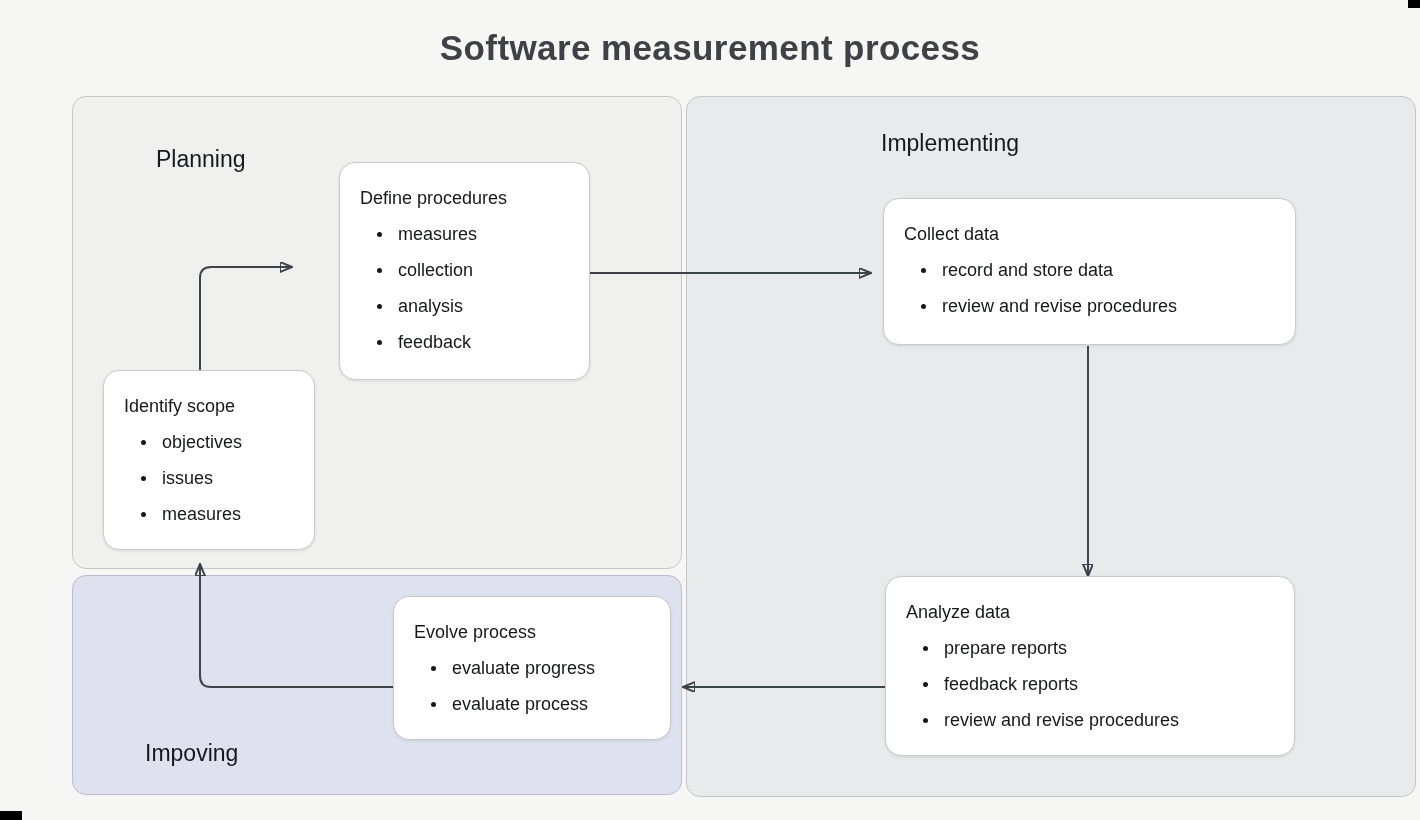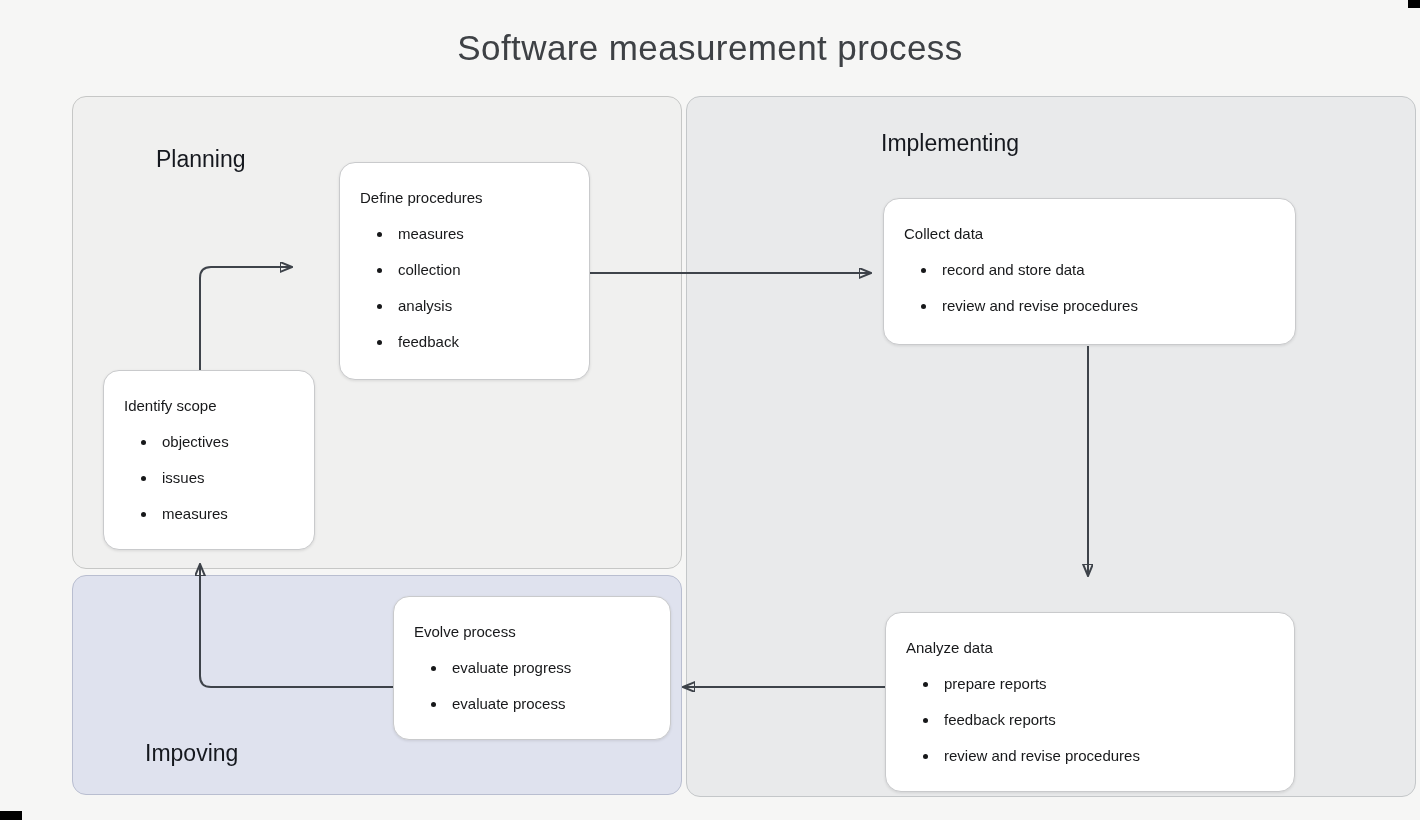--- a/index.html
+++ b/index.html
@@ -12,21 +12,21 @@
   *{margin:0;padding:0;box-sizing:border-box}
   html,body{width:1420px;height:820px}
   body{
     font-family:"Liberation Sans", sans-serif;
     background:var(--page-bg);
     position:relative;overflow:hidden;
   }
   .canvas{position:absolute;inset:0}
   .page-title{
     position:absolute;left:0;right:0;top:28px;text-align:center;
-    font-size:35px;font-weight:400;letter-spacing:.4px;color:var(--title);
+    font-size:35px;font-weight:700;letter-spacing:.4px;color:var(--title);
   }
   .region{position:absolute;border-radius:14px;border:1.5px solid}
   .region-planning{left:72px;top:96px;width:610px;height:473px;
     background:var(--planning-fill);border-color:var(--planning-border)}
   .region-implementing{left:686px;top:96px;width:730px;height:701px;
     background:var(--implementing-fill);border-color:var(--implementing-border)}
   .region-improving{left:72px;top:575px;width:610px;height:220px;
     background:var(--improving-fill);border-color:var(--improving-border)}
   .region-label{
     position:absolute;font-size:23px;font-weight:500;color:var(--label);
@@ -34,26 +34,26 @@
   }
   .label-planning{left:83px;top:49px}
   .label-implementing{left:194px;top:33px}
   .label-improving{left:72px;top:164px}
   .arrows{position:absolute;left:0;top:0;width:1420px;height:820px;pointer-events:none}
   .arrows path{fill:none;stroke:var(--arrow);stroke-width:2px}
   .node{
     position:absolute;background:var(--node-fill);
     border:1.5px solid var(--node-border);border-radius:16px;
     box-shadow:0 1px 3px rgba(0,0,0,.10);
-    padding:17px 20px;color:var(--text);font-size:15px;line-height:36px;
+    padding:17px 20px;color:var(--text);font-size:18px;line-height:36px;
   }
   .node-define{left:339px;top:162px;width:251px;height:218px}
   .node-identify{left:103px;top:370px;width:212px;height:180px}
   .node-collect{left:883px;top:198px;width:413px;height:147px}
-  .node-analyze{left:885px;top:612px;width:410px;height:180px}
+  .node-analyze{left:885px;top:576px;width:410px;height:180px}
   .node-evolve{left:393px;top:596px;width:278px;height:144px}
   .node-title{font-weight:400}
   .node-list{list-style:none}
   .node-item{display:flex;align-items:center}
   .dot{
     width:5px;height:5px;border-radius:50%;background:var(--text);
     margin-left:17px;margin-right:16px;flex:0 0 auto;
   }
   .artifact{position:absolute;background:#000}
   .artifact-tr{left:1408px;top:0;width:12px;height:8px}

